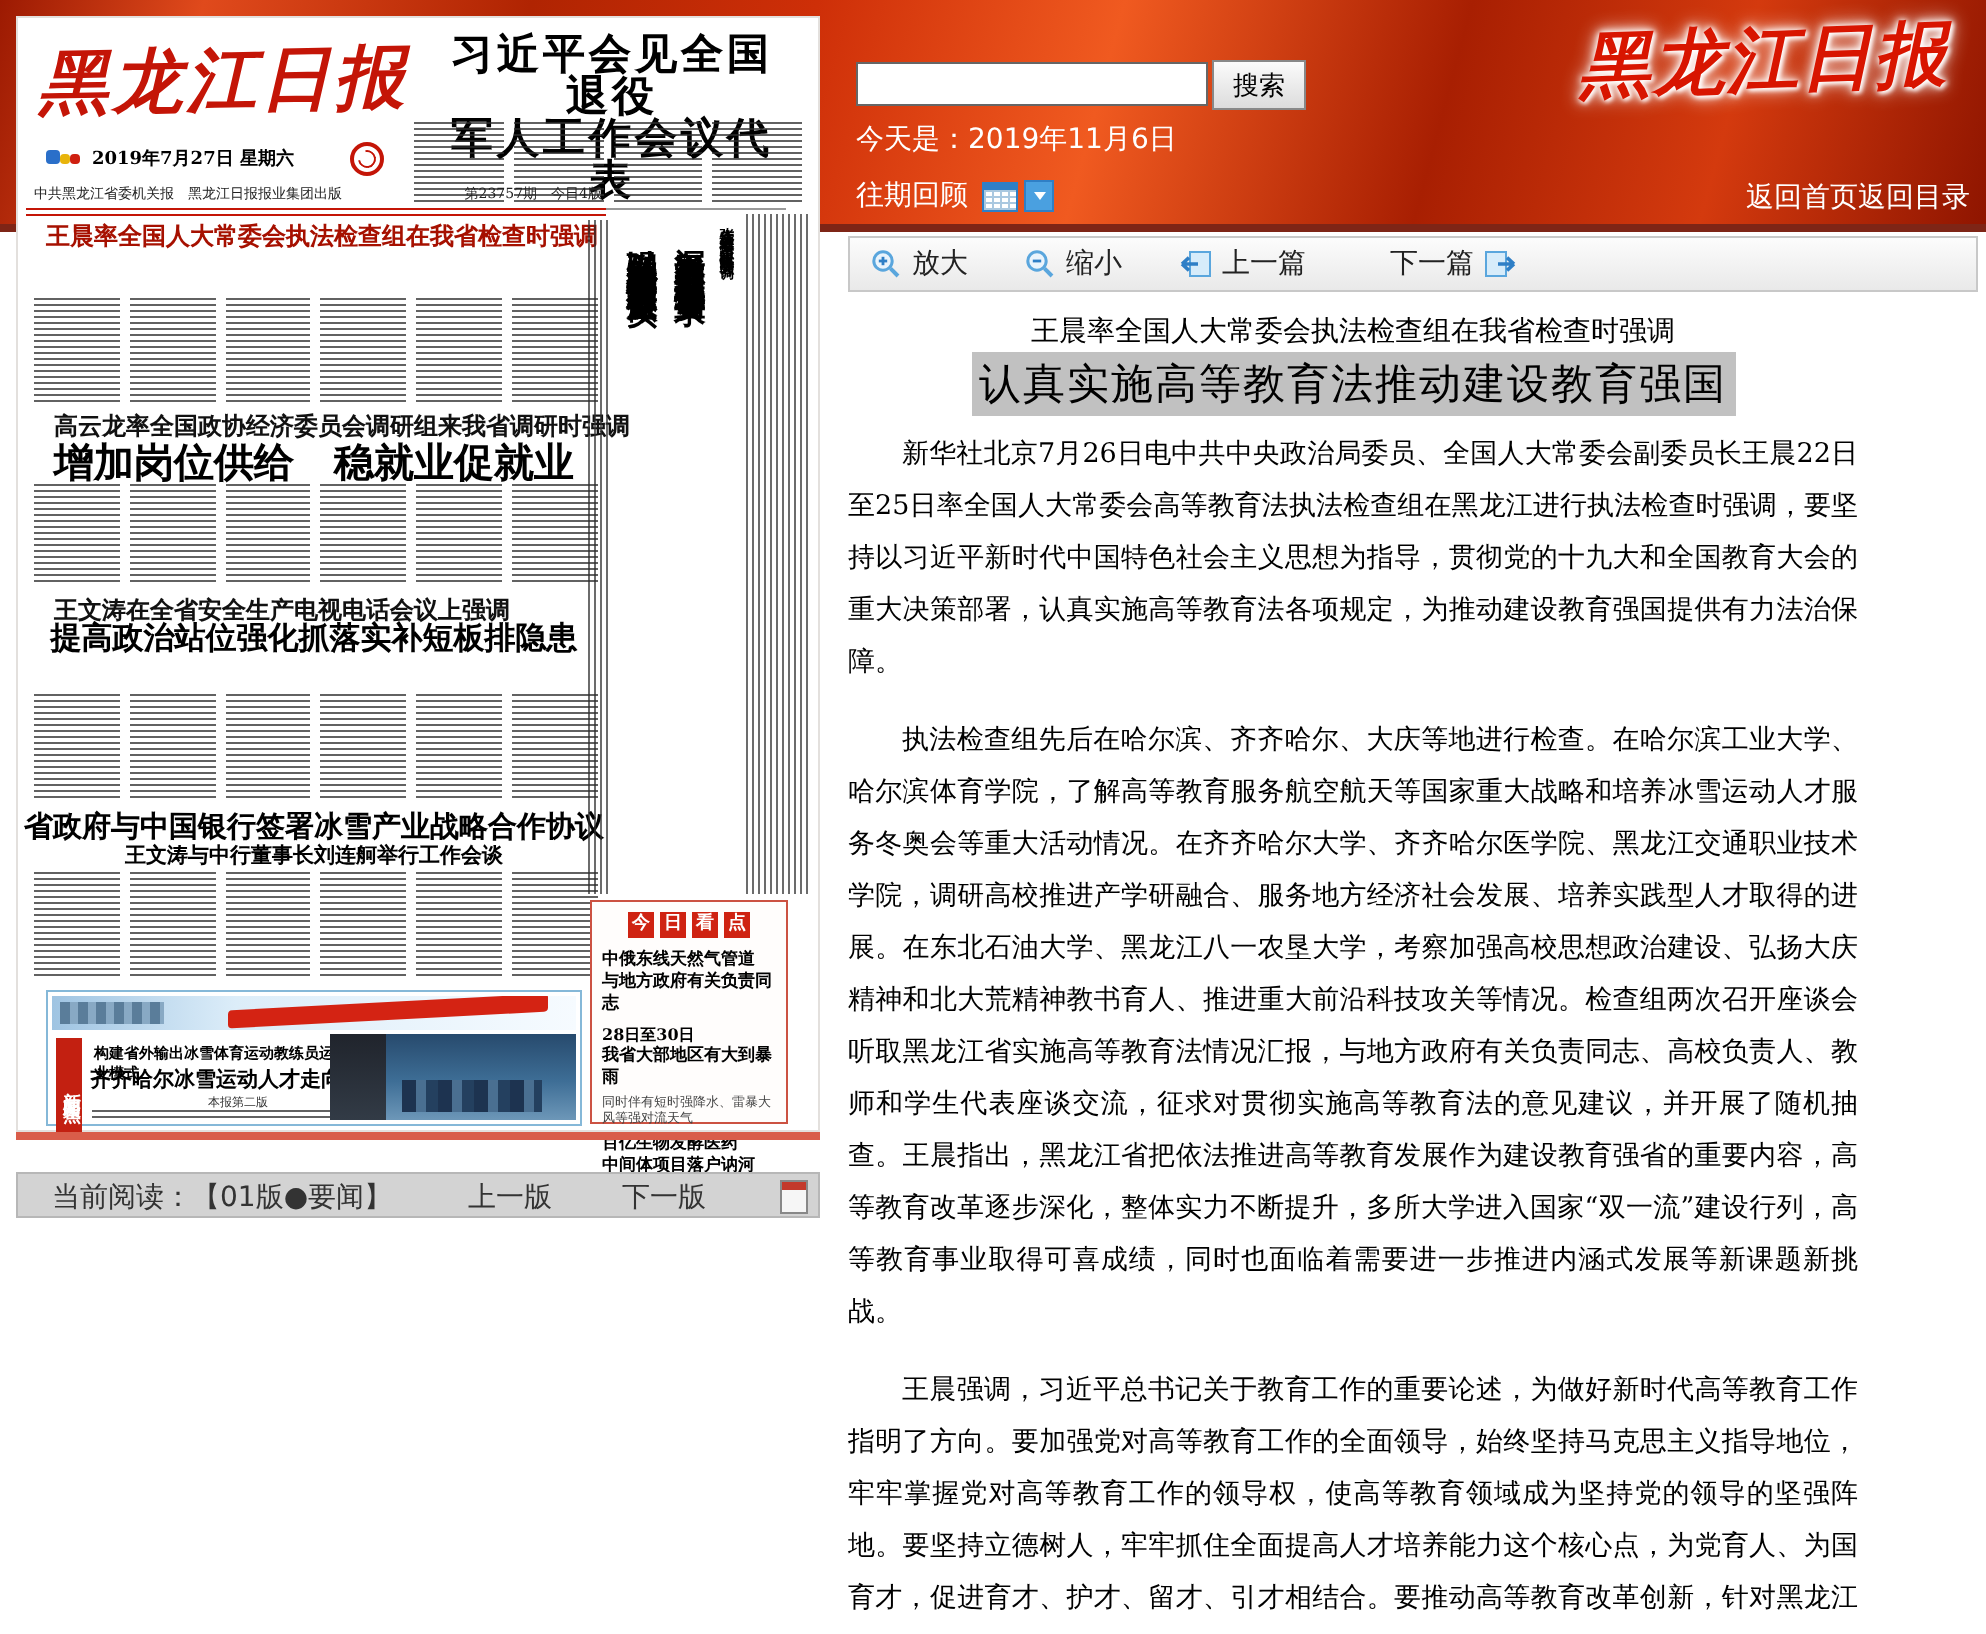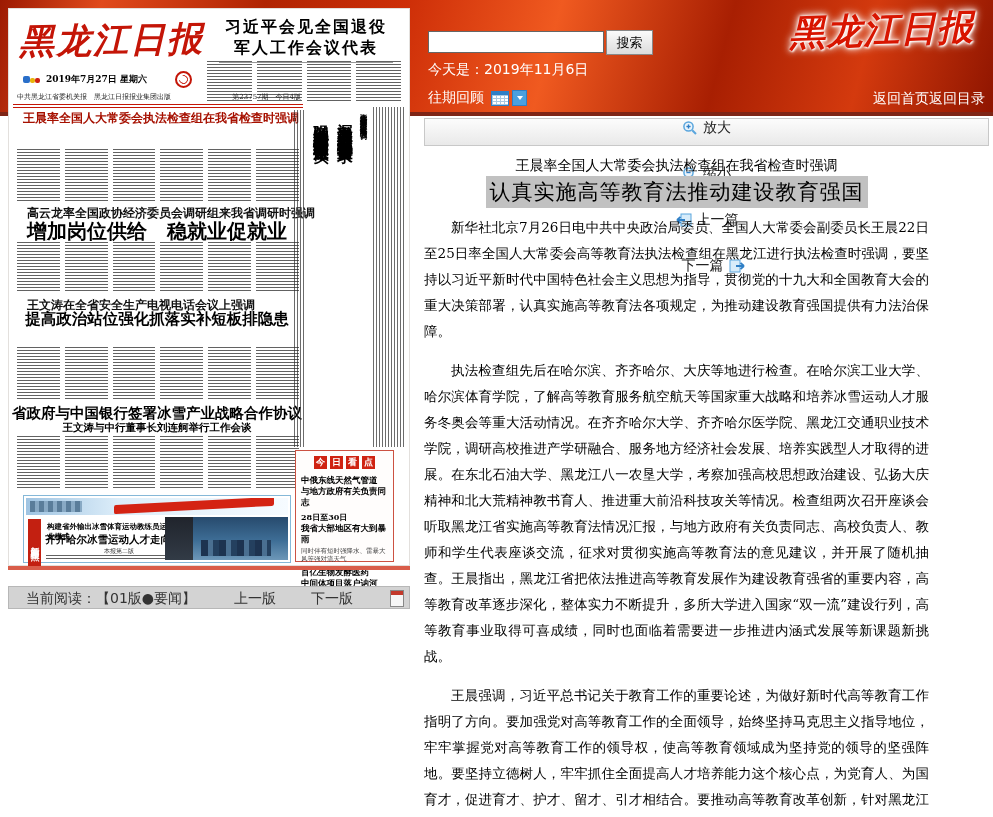--- a/index.html
+++ b/index.html
@@ -30,21 +30,21 @@
   .top-links{position:absolute;right:8px;top:90px;color:#fff;font-size:14px;display:flex;}
   .top-links span{cursor:pointer;}
 
   
   .paper{position:absolute;left:8px;top:8px;width:400px;height:556px;background:#fff;
     border:1px solid #e3e0dd;z-index:3;box-sizing:content-box;
     font-family:"DejaVu Serif","Liberation Serif",serif;}
   .brand{position:absolute;left:10px;top:8px;color:#c41507;white-space:nowrap;
     font:bold italic 35px "DejaVu Serif","Liberation Serif",serif;letter-spacing:2px;transform:rotate(-1deg);}
   .mast-headline{position:absolute;left:210px;top:7px;width:174px;text-align:center;
-    font-weight:bold;font-size:16px;line-height:21px;letter-spacing:2px;border-bottom:1px solid #999;padding-bottom:4px;}
+    font-weight:bold;font-size:21px;line-height:21px;letter-spacing:2px;border-bottom:1px solid #999;padding-bottom:4px;}
   .mast-cols{position:absolute;left:198px;top:52px;width:194px;height:42px;}
   .date-row{position:absolute;left:14px;top:62px;display:flex;align-items:center;gap:6px;
     font-size:9px;font-weight:bold;}
   .dots span{display:inline-block;border-radius:2px;}
   .dot-b{width:7px;height:7px;background:#2a6fc9;}
   .dot-y{width:5px;height:5px;background:#e8b40b;}
   .dot-r{width:5px;height:5px;background:#cf2010;}
   .phoenix{display:inline-block;width:13px;height:13px;border:2px solid #c41507;border-radius:50%;
     margin-left:22px;position:relative;}
   .phoenix:after{content:"";position:absolute;inset:2px;border:1px solid #c41507;border-radius:50%;
@@ -111,21 +111,21 @@
   .bb-cur{position:absolute;left:17px;top:3px;}
   .bb-prev{position:absolute;left:225px;top:3px;cursor:pointer;}
   .bb-next{position:absolute;left:302px;top:3px;cursor:pointer;}
   .pdf-icon{position:absolute;right:5px;top:3px;width:12px;height:15px;background:#f6f6f6;
     border:1px solid #888;cursor:pointer;}
   .pdf-icon:before{content:"";position:absolute;left:0;top:0;right:0;height:4px;background:#c3392b;}
 
   
   .toolbar{position:absolute;left:424px;top:118px;width:565px;height:28px;z-index:2;
     background:linear-gradient(#fcfcfc,#e9e9e9);border:1px solid #c8c8c8;box-sizing:border-box;
-    display:flex;align-items:center;padding:0 10px;gap:28px;font-size:14px;color:#222;flex-direction:column;}
+    display:flex;align-items:center;padding:0 10px;gap:28px;font-size:14px;color:#222;}
   .tb-item{display:flex;align-items:center;gap:5px;cursor:pointer;}
   .tb-item.gapped{margin-left:14px;}
   .art-kicker{position:absolute;left:424px;top:157px;width:505px;text-align:center;font-size:14px;
     font-family:"DejaVu Serif","Liberation Serif",serif;z-index:2;}
   .art-title-wrap{position:absolute;left:424px;top:176px;width:505px;text-align:center;z-index:2;}
   .art-title{display:inline-block;background:#c1c1c1;font-size:21px;letter-spacing:1px;padding:2px 4px;
     font-family:"DejaVu Serif","Liberation Serif",serif;}
   .art-body{position:absolute;left:424px;top:214px;width:505px;font-size:13.5px;line-height:26px;
     text-align:justify;z-index:2;font-family:"DejaVu Serif","Liberation Serif",serif;}
   .art-body p{margin:0 0 13px;text-indent:2em;}

